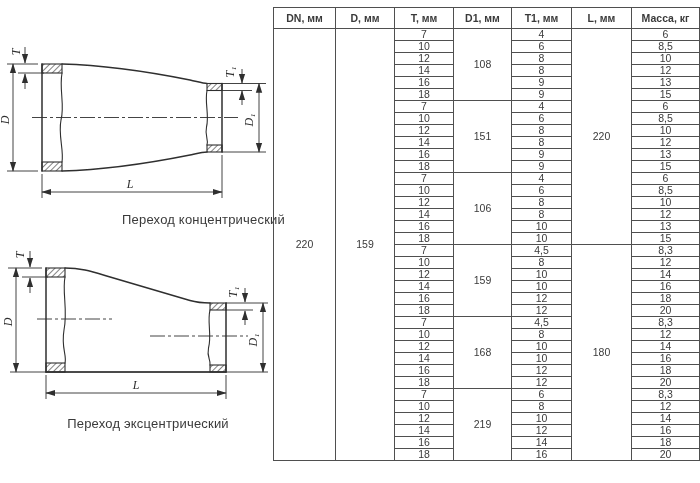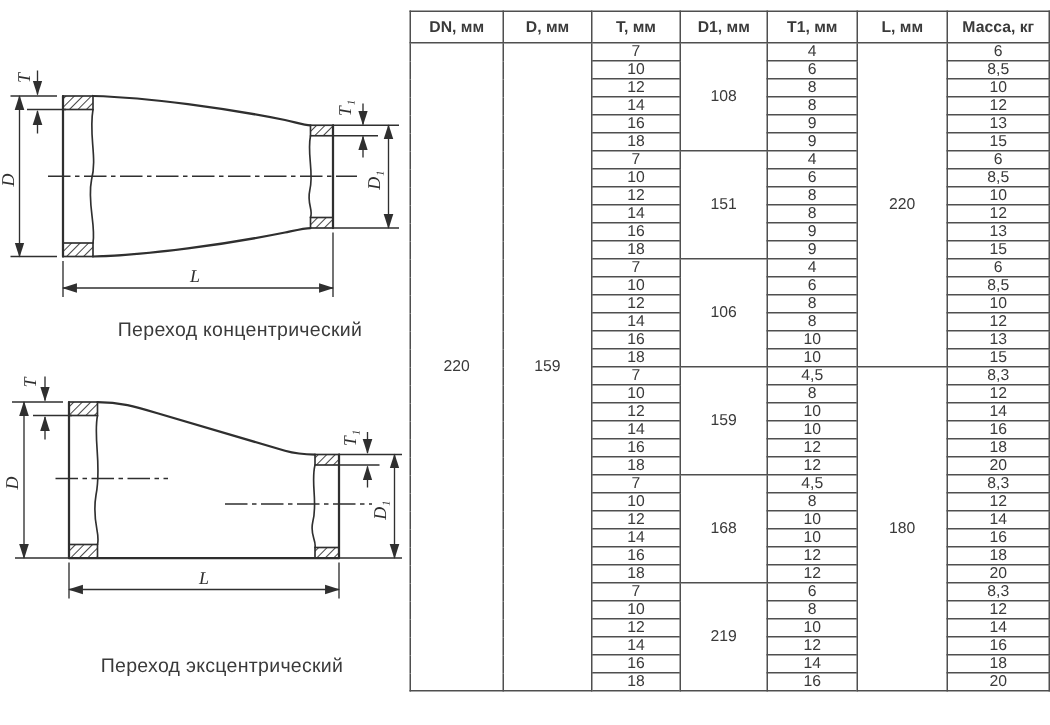--- a/index.html
+++ b/index.html
@@ -5,22 +5,22 @@
   html,body{margin:0;padding:0;}
   body{
     width:700px;height:483px;position:relative;background:#ffffff;
     font-family:"Liberation Sans",sans-serif;overflow:hidden;
   }
   .drawpane{position:absolute;left:0;top:0;width:273px;height:483px;}
   .caption{
     position:absolute;width:250px;text-align:center;
     font-size:13px;color:#3a3a3a;letter-spacing:.2px;
   }
-  #cap-concentric{left:35px;top:212px;}
-  #cap-eccentric{left:23px;top:436px;}
+  #cap-concentric{left:35px;top:212px;text-align:right;}
+  #cap-eccentric{left:23px;top:416px;}
   .dimlabel{
     font-family:"Liberation Serif",serif;font-style:italic;
     font-size:12px;fill:#2f2f2f;
   }
   table.spec{
     position:absolute;left:273px;top:7px;width:426px;height:454px;
     border-collapse:collapse;table-layout:fixed;
     font-size:10.5px;color:#3a3a3a;
   }
   table.spec th,table.spec td{

